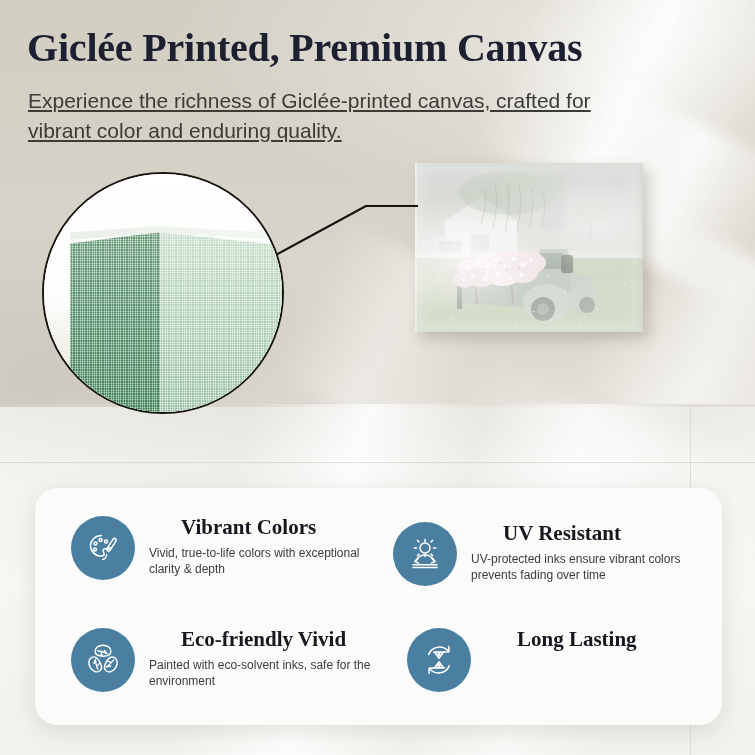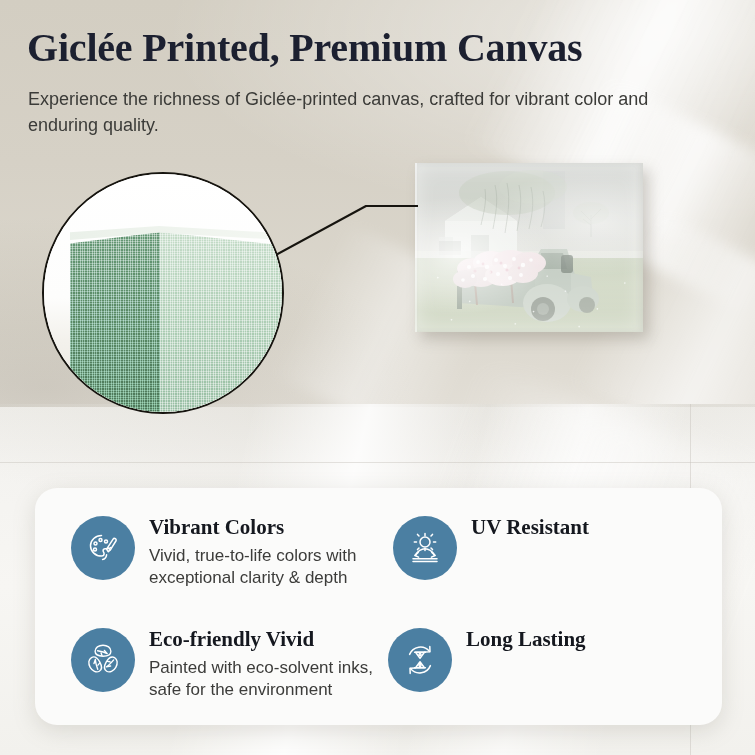--- a/index.html
+++ b/index.html
@@ -86,24 +86,25 @@
     font-size: 40px;
     font-weight: 700;
     letter-spacing: -0.2px;
     color: #1c2030;
     line-height: 1.1;
   }
   .subhead {
     position: absolute;
     left: 28px; top: 86px;
     width: 625px;
-    font-size: 18px;
+    font-size: 21px;
     font-weight: 400;
     line-height: 1.45;
     color: #3b3b38;
+    text-decoration: underline;
   }
 
   
   .artwork {
     position: absolute;
     left: 415px; top: 163px;
     width: 228px; height: 169px;
     box-shadow: 6px 7px 13px rgba(120,114,102,0.32);
     overflow: hidden;
   }
@@ -215,23 +216,23 @@
     box-shadow: 0 6px 22px rgba(130,126,116,0.22);
   }
   .feat {
     position: absolute;
     display: flex;
     align-items: flex-start;
     gap: 14px;
     width: 318px;
   }
   .f1 { left: 36px;  top: 26px; }
-  .f2 { left: 358px; top: 26px; }
+  .f2 { left: 358px; top: 32px; }
   .f3 { left: 36px;  top: 138px; }
-  .f4 { left: 353px; top: 138px; }
+  .f4 { left: 372px; top: 138px; }
 
   .icon-circle {
     flex: 0 0 auto;
     width: 64px; height: 64px;
     border-radius: 50%;
     background: #4b7fa2;
     display: flex;
     align-items: center;
     justify-content: center;
     margin-top: 2px;
@@ -240,23 +241,24 @@
 
   .feat-text { padding-top: 2px; }
   .feat-title {
     font-family: "Liberation Serif", "DejaVu Serif", serif;
     font-size: 21px;
     font-weight: 700;
     color: #15181f;
     line-height: 1.12;
     margin-bottom: 5px;
     white-space: nowrap;
+    margin-left: 32px;
   }
   .feat-desc {
-    font-size: 17px;
+    font-size: 12px;
     line-height: 1.34;
     color: #3c3c3a;
     max-width: 232px;
   }
 </style>
 </head>
 <body>
 
 <div id="scene">
 
@@ -423,20 +425,21 @@
         <svg width="38" height="38" viewBox="0 0 38 38" fill="none" stroke="#ffffff" stroke-width="1.5" stroke-linecap="round" stroke-linejoin="round">
           <circle cx="19" cy="13" r="5"></circle>
           <path d="M19 4.5v2.2M19 19.3v2.2M10.5 13H8.3M29.7 13h-2.2M13 7l-1.5-1.6M26.5 20.6L25 19M13 19l-1.5 1.6M26.5 5.4L25 7"></path>
           <path d="M9 26.5c3-4.5 7-6.7 10-6.7s7 2.2 10 6.7"></path>
           <path d="M12.2 23.4L9 26.5l3.6 1.6M25.8 23.4l3.2 3.1-3.6 1.6"></path>
           <path d="M7 29.8h24M7 32.6h24"></path>
         </svg>
       </div>
       <div class="feat-text">
         <div class="feat-title">UV Resistant</div>
+        <div class="feat-desc">UV-protected inks ensure vibrant colors prevents fading over time</div>
       </div>
     </div>
 
     <div class="feat f3">
       <div class="icon-circle">
         <svg width="38" height="38" viewBox="0 0 38 38" fill="none" stroke="#ffffff" stroke-width="1.4" stroke-linecap="round" stroke-linejoin="round">
           <g transform="translate(19,17) rotate(0) translate(-19,-17)">
             <path d="M19 4.2c4.4 0 7.9 2.6 7.9 6s-3.5 5-7.9 5-7.9-1.6-7.9-5 3.5-6 7.9-6z"></path>
             <path d="M13.6 9.8c3.4.6 6.6 1.2 9.6 2.8M20.4 9.4l2.8 3.2M17.1 12.1l.9 2.4"></path>
           </g>

